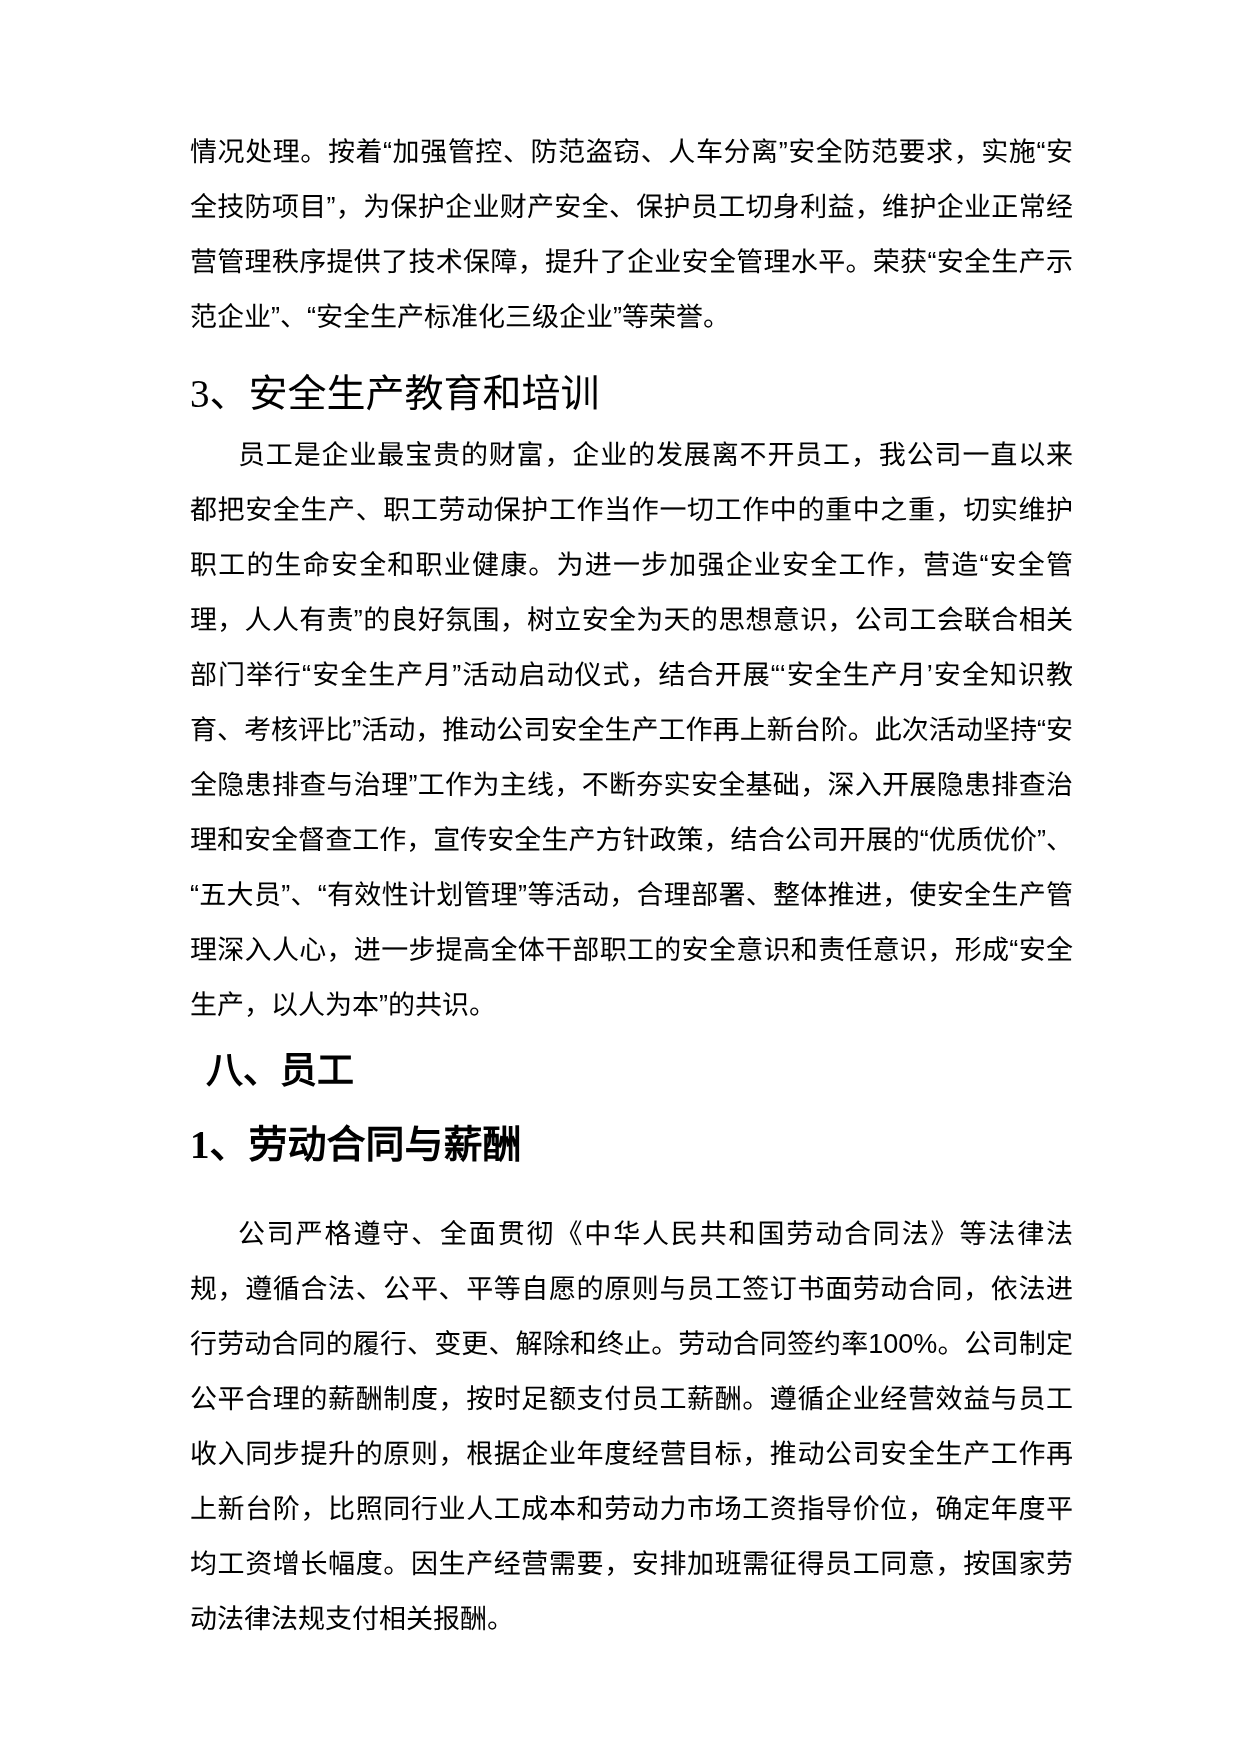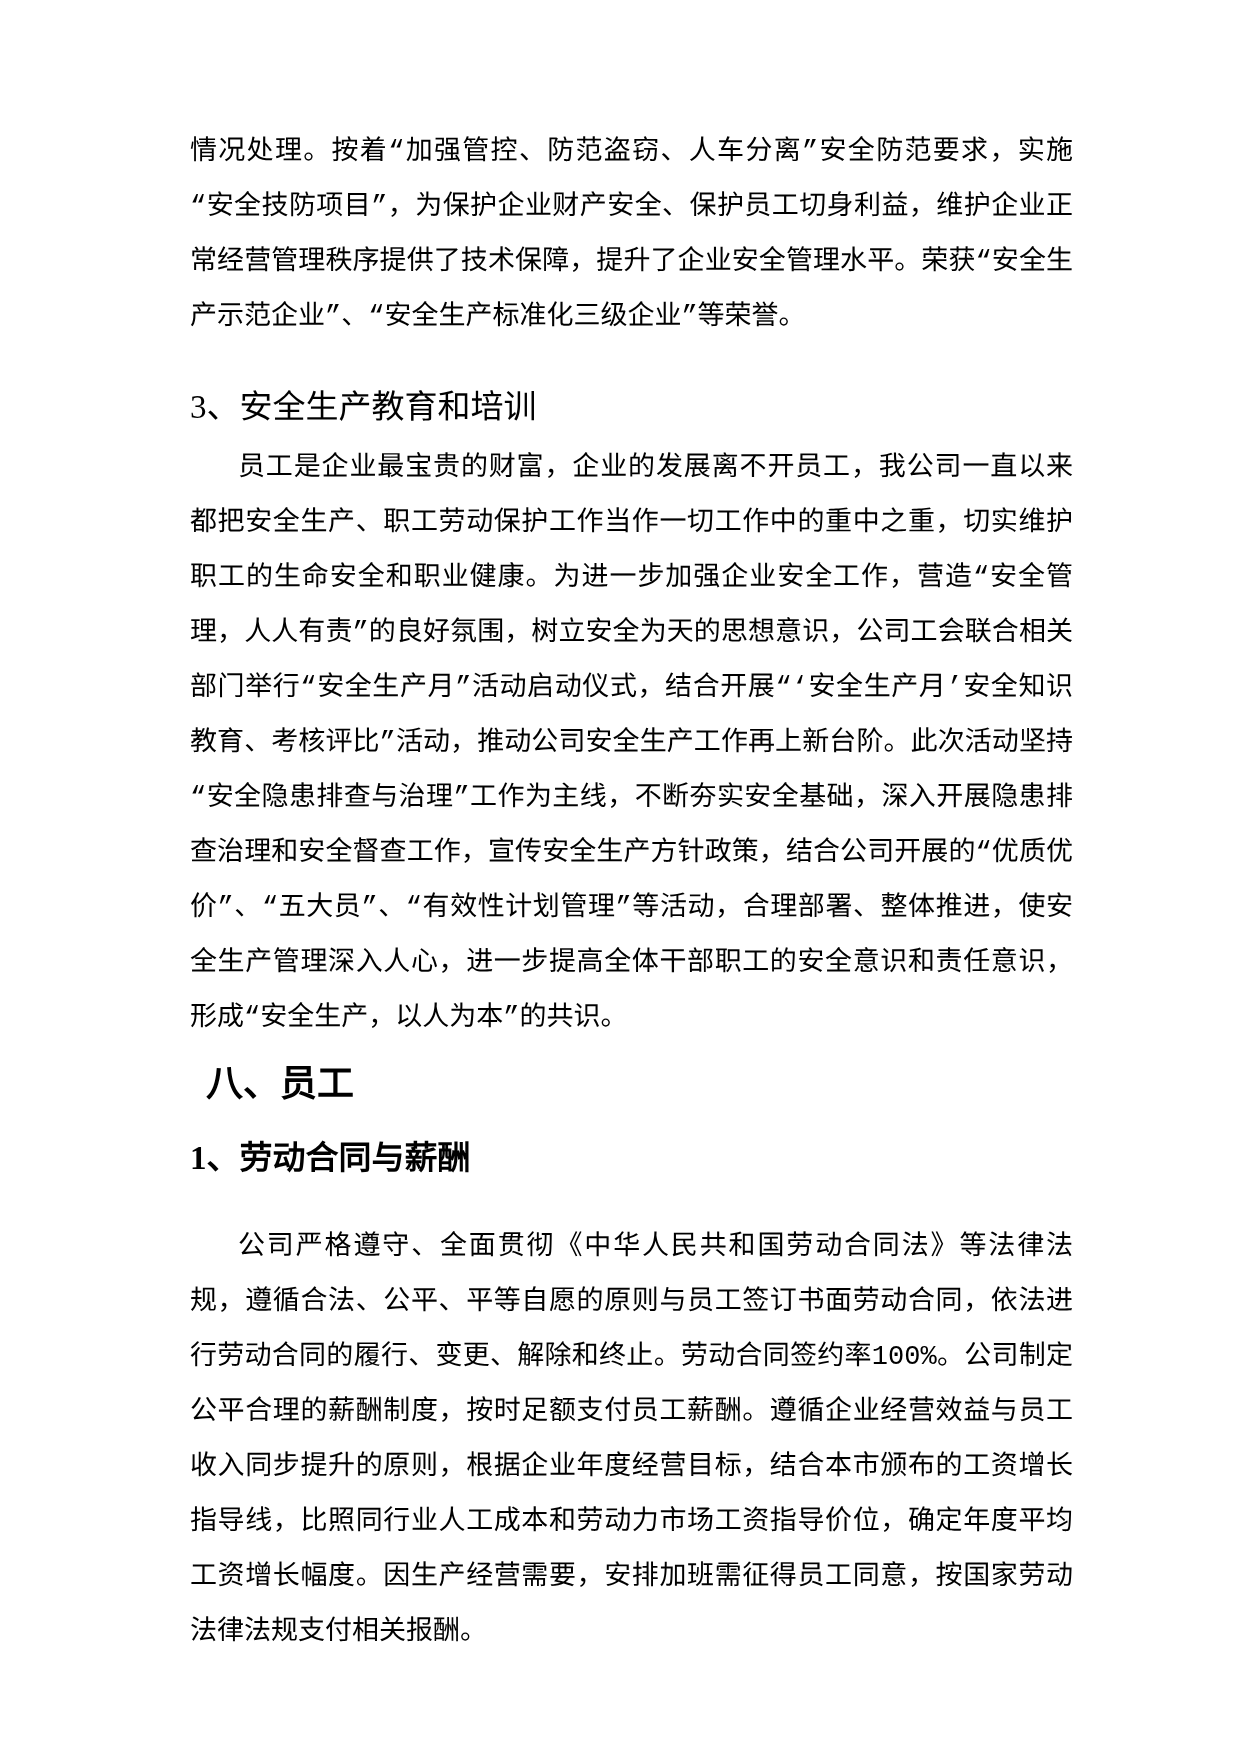--- a/index.html
+++ b/index.html
@@ -20,49 +20,49 @@
     height: 1755px;
     padding: 125px 168px 60px 190px;
     background: #ffffff;
   }
   p.paragraph {
     margin: 0;
     font-size: 27px;
     line-height: 55px;
     text-align: justify;
     text-justify: inter-ideograph;
-    font-family: Liberation Mono, monospace;
+    font-family: Liberation Sans, sans-serif;
     word-break: break-all;
   }
   p.paragraph.indent {
     text-indent: 48px;
   }
   h1.heading1 {
     margin: 16px 0 14px 16px;
     font-size: 37px;
     line-height: 44px;
     font-weight: bold;
     font-family: "DejaVu Sans", "Liberation Sans", sans-serif;
   }
   h2.heading2 {
-    margin: 40px 0 12px 0;
-    font-size: 33px;
+    margin: 27px 0 12px 0;
+    font-size: 39px;
     line-height: 44px;
     font-weight: normal;
     font-family: "Liberation Serif", "DejaVu Serif", serif;
   }
   
   h1.heading1 + h2.heading2 { margin-top: 30px; font-weight: bold; }
   h1.heading1 + h2.heading2 + p.paragraph { margin-top: 40px; }
 </style>
 </head>
 <body>
 
 <div class="page">
   <div id="content">
       <p class="paragraph">情况处理。按着“加强管控、防范盗窃、人车分离”安全防范要求，实施“安全技防项目”，为保护企业财产安全、保护员工切身利益，维护企业正常经营管理秩序提供了技术保障，提升了企业安全管理水平。荣获“安全生产示范企业”、“安全生产标准化三级企业”等荣誉。</p>
       <h2 class="heading2">3、安全生产教育和培训</h2>
       <p class="paragraph indent">员工是企业最宝贵的财富，企业的发展离不开员工，我公司一直以来都把安全生产、职工劳动保护工作当作一切工作中的重中之重，切实维护职工的生命安全和职业健康。为进一步加强企业安全工作，营造“安全管理，人人有责”的良好氛围，树立安全为天的思想意识，公司工会联合相关部门举行“安全生产月”活动启动仪式，结合开展“‘安全生产月’安全知识教育、考核评比”活动，推动公司安全生产工作再上新台阶。此次活动坚持“安全隐患排查与治理”工作为主线，不断夯实安全基础，深入开展隐患排查治理和安全督查工作，宣传安全生产方针政策，结合公司开展的“优质优价”、“五大员”、“有效性计划管理”等活动，合理部署、整体推进，使安全生产管理深入人心，进一步提高全体干部职工的安全意识和责任意识，形成“安全生产，以人为本”的共识。</p>
       <h1 class="heading1">八、员工</h1>
       <h2 class="heading2">1、劳动合同与薪酬</h2>
-      <p class="paragraph indent">公司严格遵守、全面贯彻《中华人民共和国劳动合同法》等法律法规，遵循合法、公平、平等自愿的原则与员工签订书面劳动合同，依法进行劳动合同的履行、变更、解除和终止。劳动合同签约率100%。公司制定公平合理的薪酬制度，按时足额支付员工薪酬。遵循企业经营效益与员工收入同步提升的原则，根据企业年度经营目标，结合本市颁布的工资增长指导线，比照同行业人工成本和劳动力市场工资指导价位，确定年度平均工资增长幅度。因生产经营需要，安排加班需征得员工同意，按国家劳动法律法规支付相关报酬。</p>
+      <p class="paragraph indent">公司严格遵守、全面贯彻《中华人民共和国劳动合同法》等法律法规，遵循合法、公平、平等自愿的原则与员工签订书面劳动合同，依法进行劳动合同的履行、变更、解除和终止。劳动合同签约率100%。公司制定公平合理的薪酬制度，按时足额支付员工薪酬。遵循企业经营效益与员工收入同步提升的原则，根据企业年度经营目标，推动公司安全生产工作再上新台阶，比照同行业人工成本和劳动力市场工资指导价位，确定年度平均工资增长幅度。因生产经营需要，安排加班需征得员工同意，按国家劳动法律法规支付相关报酬。</p>
     </div>
 </div>
 
 </body></html>

